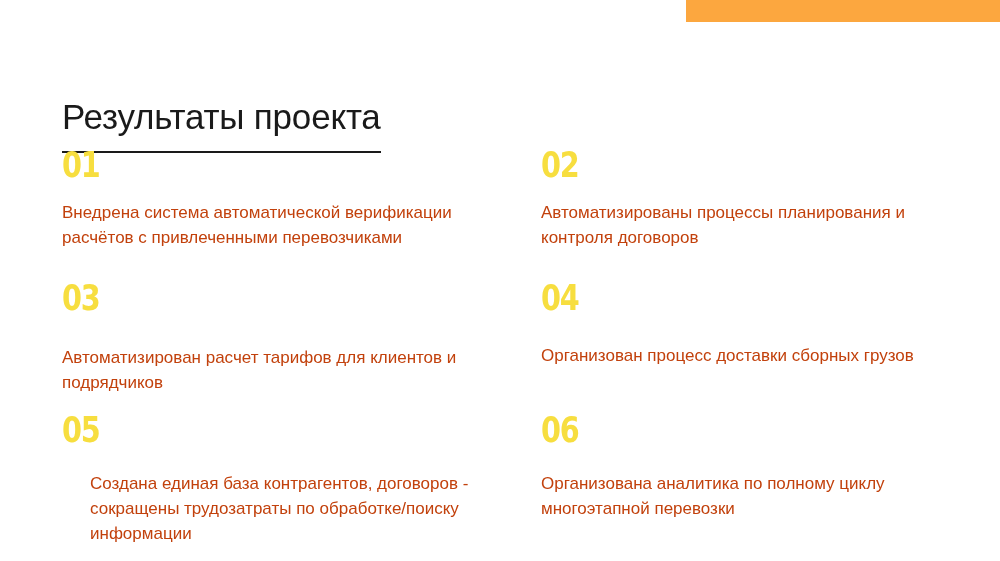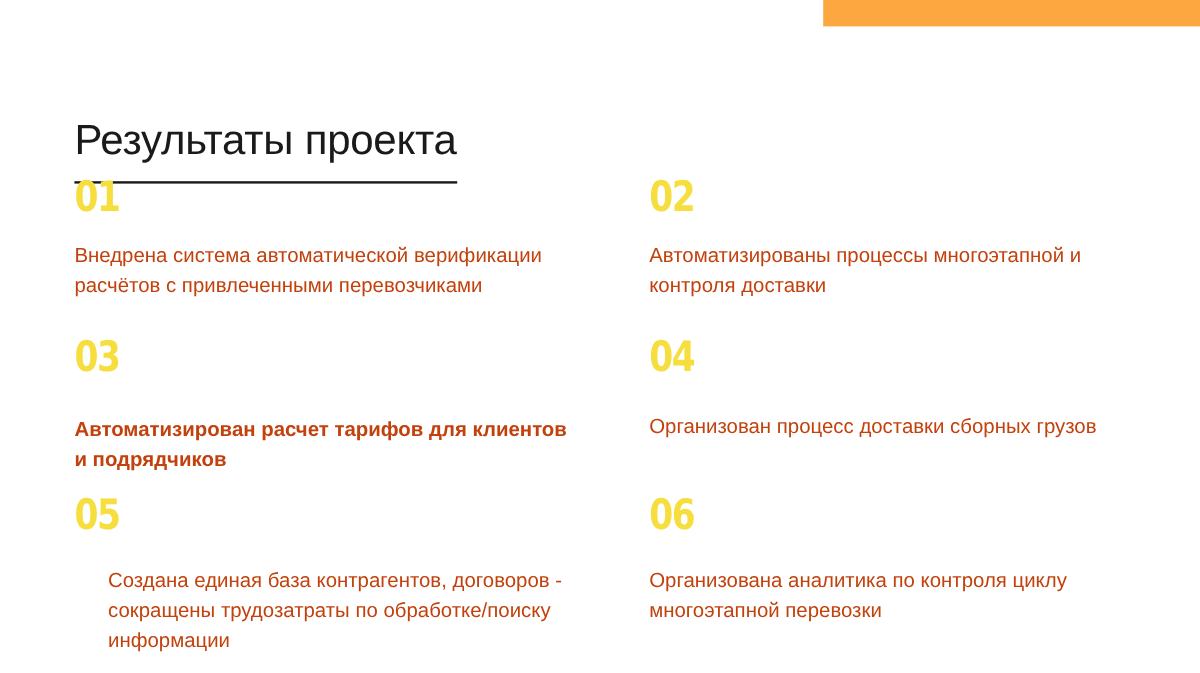--- a/index.html
+++ b/index.html
@@ -79,21 +79,21 @@
     font-size: 17px;
     font-weight: 400;
     color: #c2410c;
     line-height: 1.47;
     margin: 0;
     max-width: 420px;
   }
   
   .gap-a .result-text { margin-top: 18px; }
   .gap-b .result-text { margin-top: 18px; }
-  .gap-c .result-text { margin-top: 30px; font-weight: bold; }
+  .gap-c .result-text { margin-top: 30px; }
   .gap-d .result-text { margin-top: 28px; }
   .gap-e .result-text { margin-top: 24px; margin-left: 28px; }
   .gap-f .result-text { margin-top: 24px; }
 
   .item-right { padding-left: 0; margin-left: 28px; }
 </style>
 </head>
 <body>
 
 <div class="slide">
@@ -104,37 +104,37 @@
 
   <div class="results-grid">
 
     <div class="result-item gap-a">
       <div class="result-number">01</div>
       <p class="result-text">Внедрена система автоматической верификации расчётов с привлеченными перевозчиками</p>
     </div>
 
     <div class="result-item item-right gap-b">
       <div class="result-number">02</div>
-      <p class="result-text">Автоматизированы процессы многоэтапной и контроля доставки</p>
+      <p class="result-text">Автоматизированы процессы планирования и контроля договоров</p>
     </div>
 
     <div class="result-item gap-c">
       <div class="result-number">03</div>
       <p class="result-text">Автоматизирован расчет тарифов для клиентов и подрядчиков</p>
     </div>
 
     <div class="result-item item-right gap-d">
       <div class="result-number">04</div>
       <p class="result-text">Организован процесс доставки сборных грузов</p>
     </div>
 
     <div class="result-item gap-e">
       <div class="result-number">05</div>
       <p class="result-text">Создана единая база контрагентов, договоров - сокращены трудозатраты по обработке/поиску информации</p>
     </div>
 
     <div class="result-item item-right gap-f">
       <div class="result-number">06</div>
-      <p class="result-text">Организована аналитика по контроля циклу многоэтапной перевозки</p>
+      <p class="result-text">Организована аналитика по полному циклу многоэтапной перевозки</p>
     </div>
 
   </div>
 </div>
 
 </body></html>

